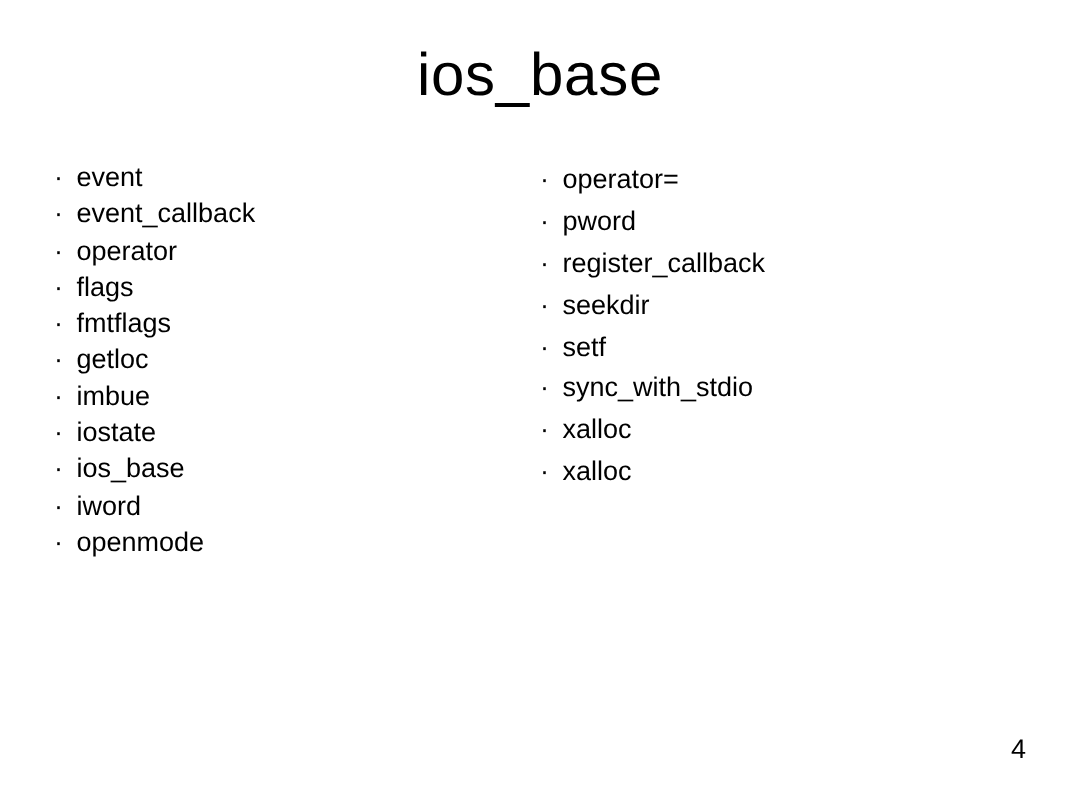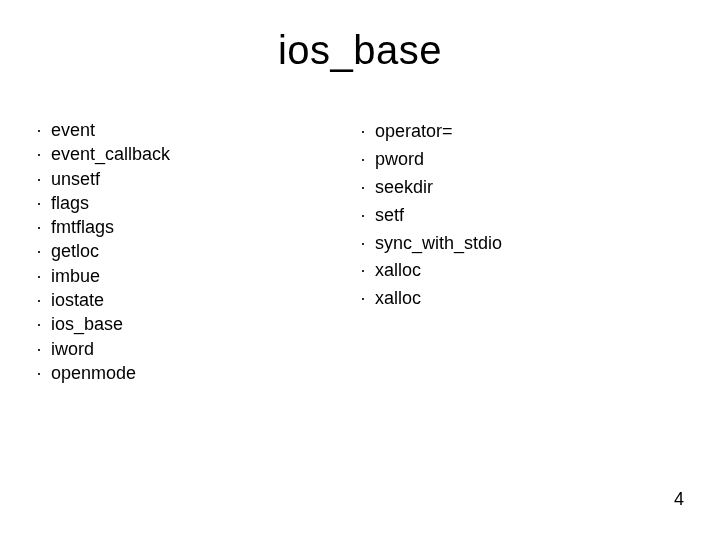--- a/index.html
+++ b/index.html
@@ -23,21 +23,21 @@
     top: 28px;
     left: 0;
     width: 100%;
     text-align: center;
     font-size: 40px;
     font-weight: 400;
     letter-spacing: 0.5px;
   }
   .columns {
     position: absolute;
-    top: 118px;
+    top: 106px;
     left: 36px;
     right: 36px;
     display: flex;
   }
   .col {
     flex: 1;
   }
   .col ul {
     list-style: none;
     margin: 0;
@@ -66,35 +66,36 @@
 <body>
 
 <div class="slide">
   <div class="title">ios_base</div>
 
   <div class="columns">
     <div class="col col-left">
       <ul>
         <li><span class="bullet">·</span> <span>event</span></li>
         <li><span class="bullet">·</span> <span>event_callback</span></li>
-        <li><span class="bullet">·</span> <span>unsetf</span></li>
+        <li><span class="bullet">·</span> <span>operator</span></li>
         <li><span class="bullet">·</span> <span>flags</span></li>
         <li><span class="bullet">·</span> <span>fmtflags</span></li>
         <li><span class="bullet">·</span> <span>getloc</span></li>
         <li><span class="bullet">·</span> <span>imbue</span></li>
         <li><span class="bullet">·</span> <span>iostate</span></li>
         <li><span class="bullet">·</span> <span>ios_base</span></li>
         <li><span class="bullet">·</span> <span>iword</span></li>
         <li><span class="bullet">·</span> <span>openmode</span></li>
       </ul>
     </div>
     <div class="col col-right">
       <ul>
         <li><span class="bullet">·</span> <span>operator=</span></li>
         <li><span class="bullet">·</span> <span>pword</span></li>
+        <li><span class="bullet">·</span> <span>register_callback</span></li>
         <li><span class="bullet">·</span> <span>seekdir</span></li>
         <li><span class="bullet">·</span> <span>setf</span></li>
         <li><span class="bullet">·</span> <span>sync_with_stdio</span></li>
         <li><span class="bullet">·</span> <span>xalloc</span></li>
         <li><span class="bullet">·</span> <span>xalloc</span></li>
       </ul>
     </div>
   </div>
 
   <div class="page-number">4</div>

